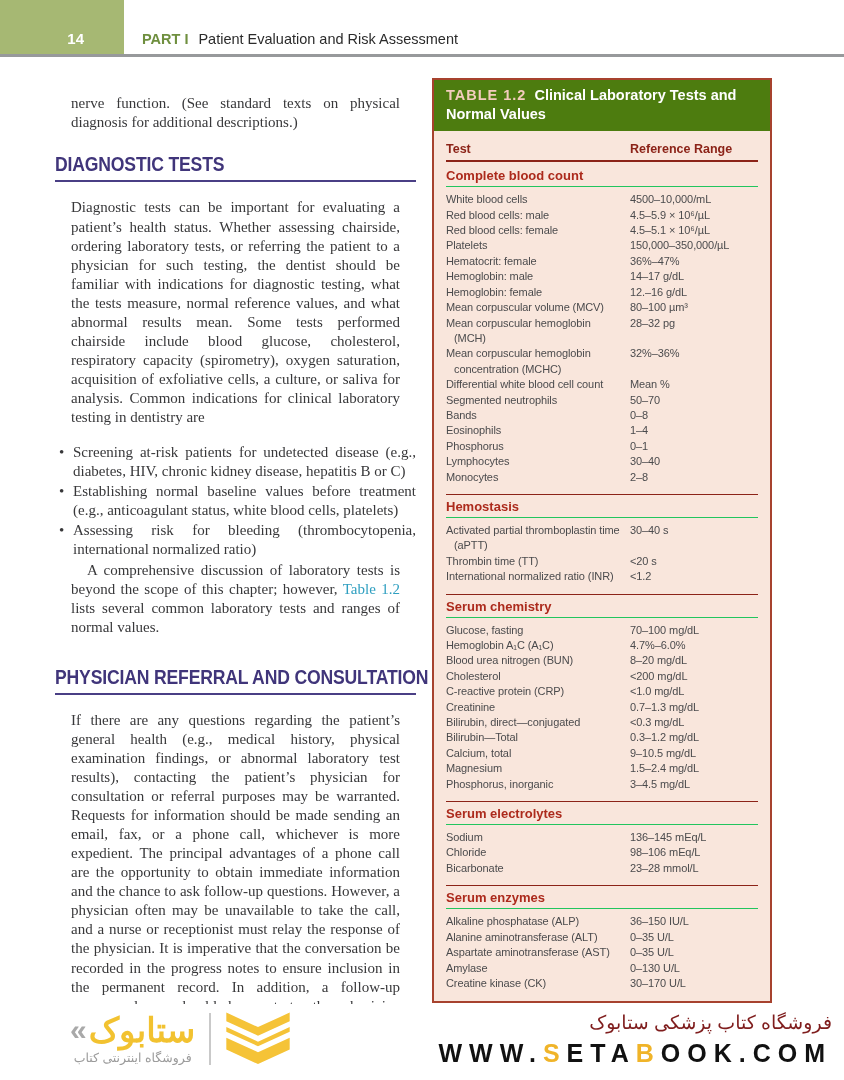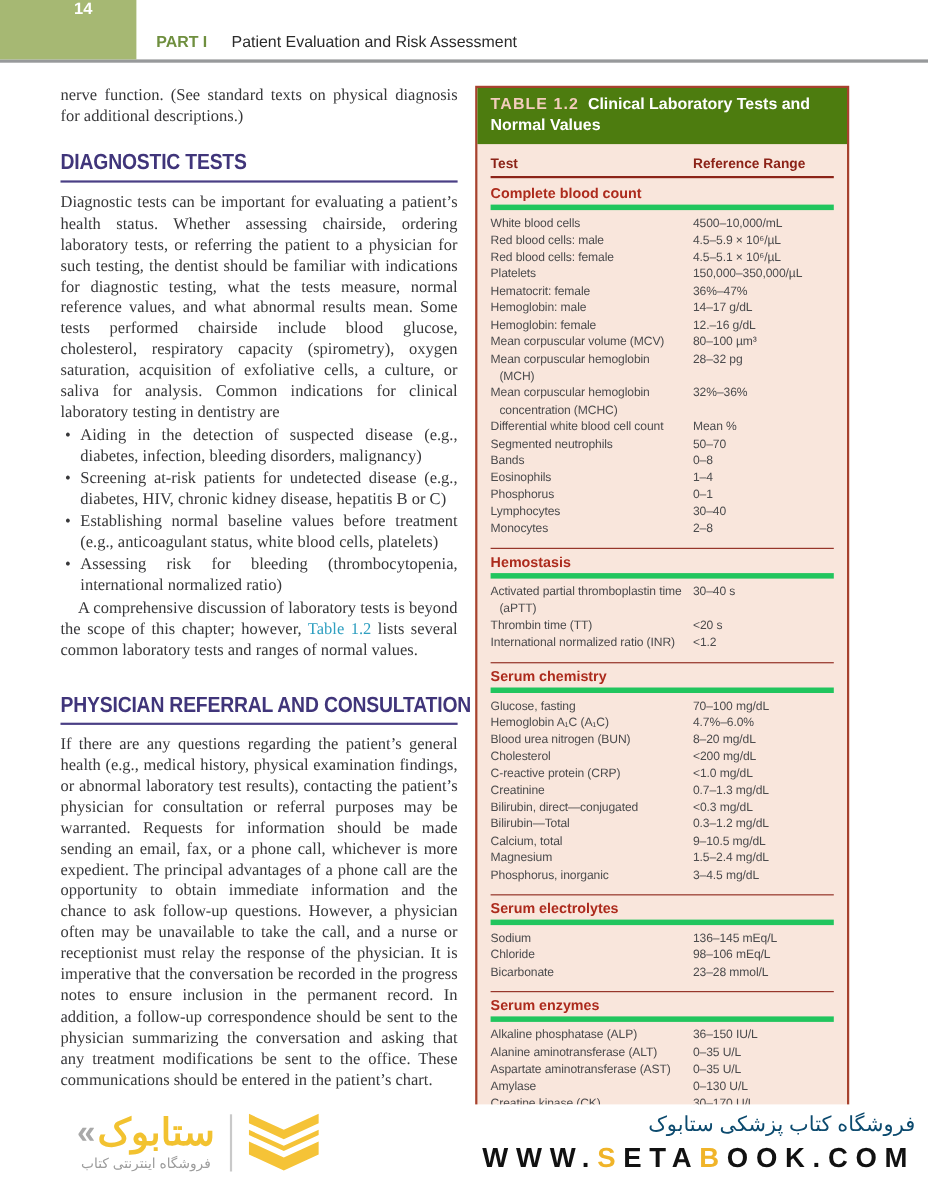--- a/index.html
+++ b/index.html
@@ -6,32 +6,32 @@
   html,body { background:#e8e8e8; }
   .page {
     width:844px; height:1080px; position:relative; background:#ffffff;
     margin:0 auto; overflow:hidden;
     font-family:"Liberation Serif", serif;
   }
   
   .run-head { height:57px; display:flex; align-items:stretch;
     border-bottom:3px solid #97999b; }
   .folio-block { width:124px; background:#a6b873; display:flex;
-    align-items:flex-start; justify-content:flex-end; padding:0 40px 7px 0; }
+    align-items:flex-end; justify-content:flex-end; padding:0 40px 7px 0; }
   .folio { color:#ffffff; font-family:"Liberation Sans",sans-serif;
     font-weight:bold; font-size:15px; }
   .part-block { display:flex; align-items:flex-end; padding:0 0 7px 18px;
     font-family:"Liberation Sans",sans-serif; font-size:14.5px; }
-  .part-label { color:#6f8f3f; font-weight:bold; margin-right:22px; }
+  .part-label { color:#6f8f3f; font-weight:bold; margin-right:10px; }
   .part-title { color:#2b2b2b; }
   
   .columns { display:flex; gap:16px; padding:21px 0 0 55px; }
   .col-left { width:361px; color:#38383a; font-size:15px; line-height:1.27;
     text-align:justify; }
-  .col-left p { margin:0; }
+  .col-left p { margin:16px; }
   .intro { margin-bottom:20px !important; }
   .h-wrap { border-bottom:2px solid #4a3f85; padding-bottom:3px; margin:0 0 9px 0; }
   .h-purple { display:inline-block; font-family:"Liberation Sans",sans-serif;
     font-weight:bold; font-size:20px; color:#40357a; white-space:nowrap;
     transform:scaleX(0.88); transform-origin:left; letter-spacing:-0.2px; }
   .bullets { list-style:none; margin:2px 0 0 2px; }
   .bullets li { padding-left:16px; position:relative; margin-bottom:1px; }
   .bullets li::before { content:"\2022"; position:absolute; left:2px; top:0; color:#38383a; }
   .closing { text-indent:16px; margin-top:2px !important; }
   .xref { color:#2f9fc0; text-decoration:none; cursor:pointer; }
@@ -41,42 +41,42 @@
   
   .col-right { width:412px; font-family:"Liberation Sans",sans-serif; }
   .lab-table { width:340px; border:2px solid #a7422e; background:#f9e6dc; }
   .t-title { background:#4d7c0f; padding:6px 10px 7px 12px; font-weight:bold;
     font-size:14.5px; line-height:1.32; color:#ffffff; }
   .t-label { color:#f3cdbd; letter-spacing:1px; margin-right:8px; }
   .t-inner { padding:5px 12px 10px 12px; }
   .col-head { display:grid; grid-template-columns:1fr 128px; font-weight:bold;
     color:#8c2318; font-size:12.5px; padding:6px 0 4px 0;
     border-bottom:2px solid #8c2318; }
-  .t-section { border-top:1px solid #8c2318; border-bottom:5px solid #22c55e;
+  .t-section { border-top:1px solid #8c2318; border-bottom:1px solid #22c55e;
     margin:9px 0 5px 0; padding:4px 0 3px 0; color:#ac2a1c; font-weight:bold;
     font-size:13px; }
   #table-rows > .t-section:first-child { border-top:none; margin-top:2px; }
   .t-row { display:grid; grid-template-columns:1fr 128px; font-size:11px;
     line-height:15.4px; color:#4b4b4d; letter-spacing:-0.1px; }
   .c-test { padding-left:8px; text-indent:-8px; padding-right:6px; }
   .footnote { margin-top:5px; width:410px; font-size:12.5px; line-height:1.26;
     color:#8f8f8f; }
   
   .watermark { position:absolute; left:0; right:0; bottom:0; height:76px;
     background:#ffffff; display:flex; align-items:center;
     justify-content:space-between; padding:0 8px 6px 70px;
     font-family:"Liberation Sans",sans-serif; }
   .logo { display:flex; align-items:center; gap:14px; }
   .logo-text-block { text-align:center; }
   .logo-word { font-size:34px; font-weight:bold; color:#f2c230; line-height:1; }
   .guillemet { color:#a9a9a9; font-size:30px; font-weight:bold; vertical-align:2px; margin-right:2px; }
   .logo-caption { color:#9b9b9b; font-size:12.5px; margin-top:3px; }
   .logo-divider { width:2px; height:52px; background:#c9c9c9; }
   .brand-right { text-align:right; padding-right:4px; }
-  .store-line { direction:rtl; font-size:19px; color:#0c4a6e; margin-bottom:5px; }
+  .store-line { direction:rtl; font-size:19px; color:#7f1d1d; margin-bottom:5px; }
   .url-line { font-size:25px; font-weight:bold; letter-spacing:7px; color:#111111; }
   .url-accent { color:#f0b429; }
 </style>
 </head>
 <body>
 
 <div class="page">
 
   <div class="run-head">
     <div class="folio-block">
@@ -91,21 +91,20 @@
   <div class="columns">
 
     <div class="col-left">
       <p class="intro">nerve function. (See standard texts on physical diagnosis for additional descriptions.)</p>
 
       <div class="h-wrap">
         <span class="h-purple">DIAGNOSTIC TESTS</span>
       </div>
       <p>Diagnostic tests can be important for evaluating a patient’s health status. Whether assessing chairside, ordering laboratory tests, or referring the patient to a physician for such testing, the dentist should be familiar with indications for diagnostic testing, what the tests measure, normal reference values, and what abnormal results mean. Some tests performed chairside include blood glucose, cholesterol, respiratory capacity (spirometry), oxygen saturation, acquisition of exfoliative cells, a culture, or saliva for analysis. Common indications for clinical laboratory testing in dentistry are</p>
       <ul class="bullets">
-        <li>Aiding in the detection of suspected disease (e.g., diabetes, infection, bleeding disorders, malignancy)</li>
         <li>Screening at-risk patients for undetected disease (e.g., diabetes, HIV, chronic kidney disease, hepatitis B or C)</li>
         <li>Establishing normal baseline values before treatment (e.g., anticoagulant status, white blood cells, platelets)</li>
         <li>Assessing risk for bleeding (thrombocytopenia, international normalized ratio)</li>
       </ul>
       <p class="closing"><span>A comprehensive discussion of laboratory tests is beyond the scope of this chapter; however, </span><a class="xref">Table 1.2</a><span> lists several common laboratory tests and ranges of normal values.</span></p>
 
       <div class="referral-wrap">
         <div class="h-wrap">
           <span class="h-purple">PHYSICIAN REFERRAL AND CONSULTATION</span>
         </div>

